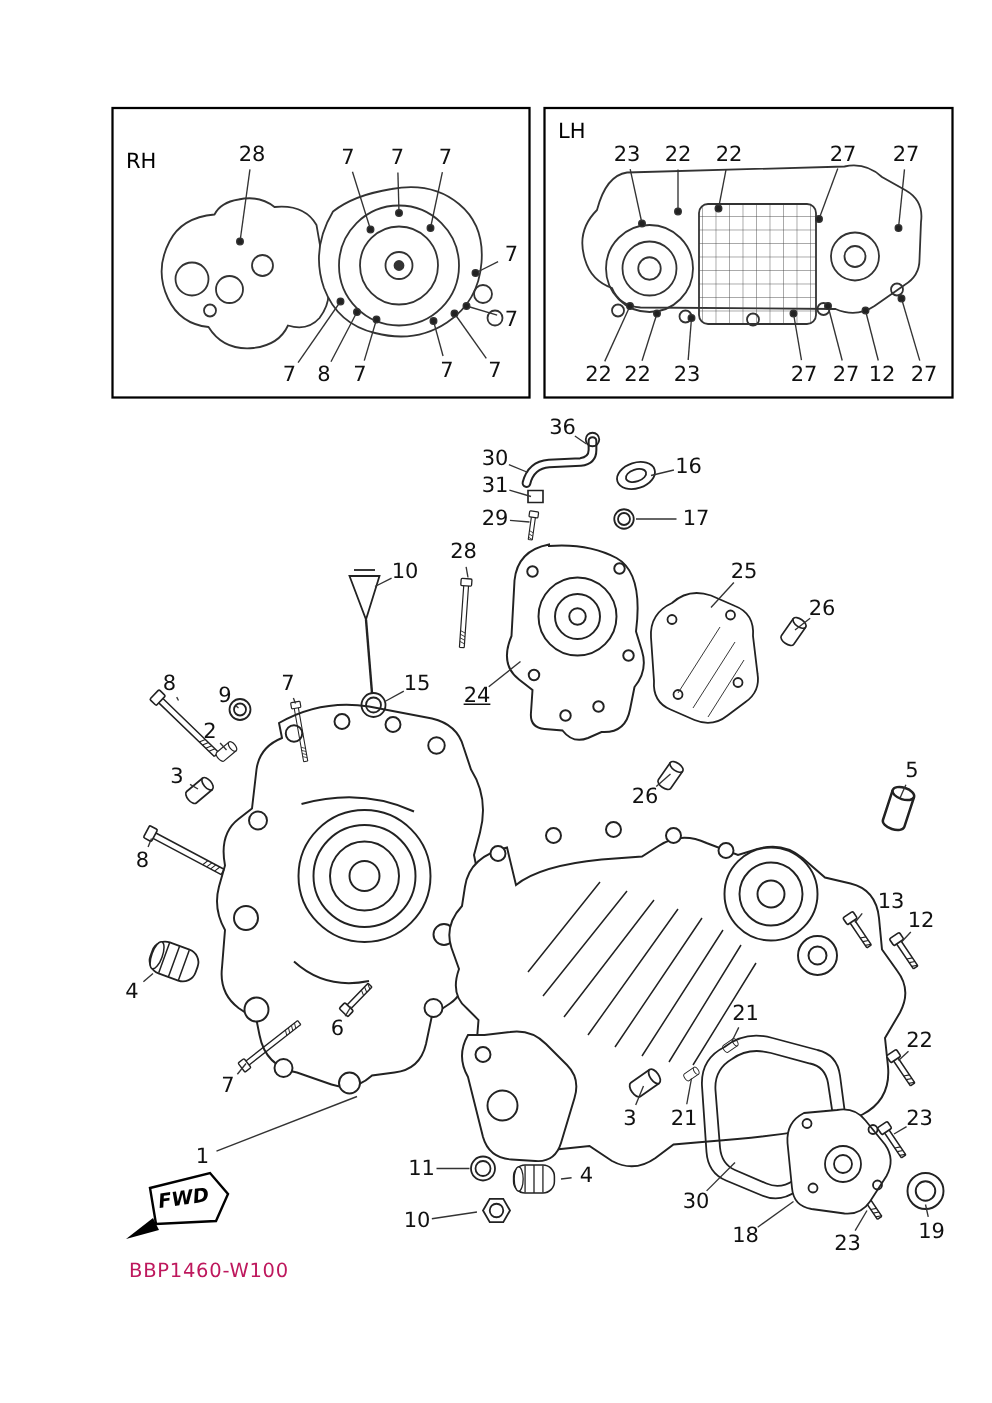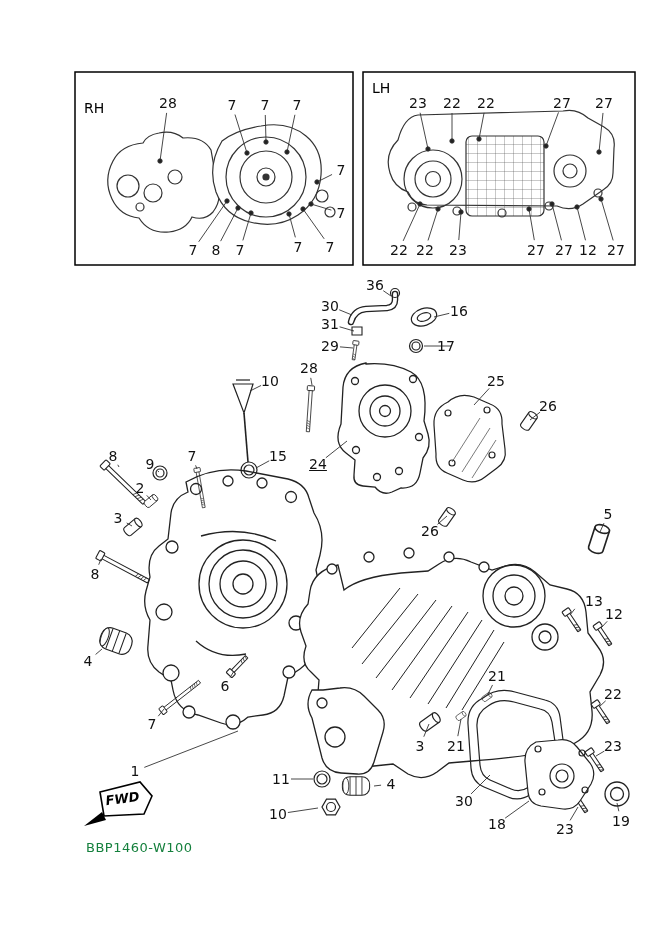--- a/index.html
+++ b/index.html
@@ -12,21 +12,21 @@
   .page svg.art { position:absolute; left:0; top:0; }
   #callout-layer { position:absolute; left:0; top:0; width:661px; height:935px; pointer-events:none; }
   .callout {
     position:absolute; transform:translate(-50%,-50%);
     font-size:14px; line-height:1; color:#111; white-space:nowrap;
   }
   .inset-label {
     position:absolute; font-size:14px; color:#000; font-weight:500;
   }
   .part-code {
-    position:absolute; left:86px; top:840px; font-size:13px; color:#15803d;
+    position:absolute; left:86px; top:840px; font-size:13px; color:#be185d;
     letter-spacing:0.5px;
   }
 </style>
 </head>
 <body>
 
 <div class="page">
 
   <svg class="art" width="661" height="935" viewBox="0 0 661 935" xmlns="http://www.w3.org/2000/svg">
     <defs>
@@ -347,21 +347,21 @@
       <div class="callout" style="left: 458px; top: 250px;">23</div>
       <div class="callout" style="left: 536px; top: 250px;">27</div>
       <div class="callout" style="left: 564px; top: 250px;">27</div>
       <div class="callout" style="left: 588px; top: 250px;">12</div>
       <div class="callout" style="left: 616px; top: 250px;">27</div>
       <div class="callout" style="left: 375px; top: 285px;">36</div>
       <div class="callout" style="left: 330px; top: 306px;">30</div>
       <div class="callout" style="left: 330px; top: 324px;">31</div>
       <div class="callout" style="left: 330px; top: 346px;">29</div>
       <div class="callout" style="left: 459px; top: 311px;">16</div>
-      <div class="callout" style="left: 446px; top: 346px;">17</div>
+      <div class="callout" style="left: 464px; top: 346px;">17</div>
       <div class="callout" style="left: 270px; top: 381px;">10</div>
       <div class="callout" style="left: 309px; top: 368px;">28</div>
       <div class="callout" style="left: 318px; top: 464px; text-decoration: underline;">24</div>
       <div class="callout" style="left: 496px; top: 381px;">25</div>
       <div class="callout" style="left: 548px; top: 406px;">26</div>
       <div class="callout" style="left: 430px; top: 531px;">26</div>
       <div class="callout" style="left: 113px; top: 456px;">8</div>
       <div class="callout" style="left: 150px; top: 464px;">9</div>
       <div class="callout" style="left: 192px; top: 456px;">7</div>
       <div class="callout" style="left: 278px; top: 456px;">15</div>

